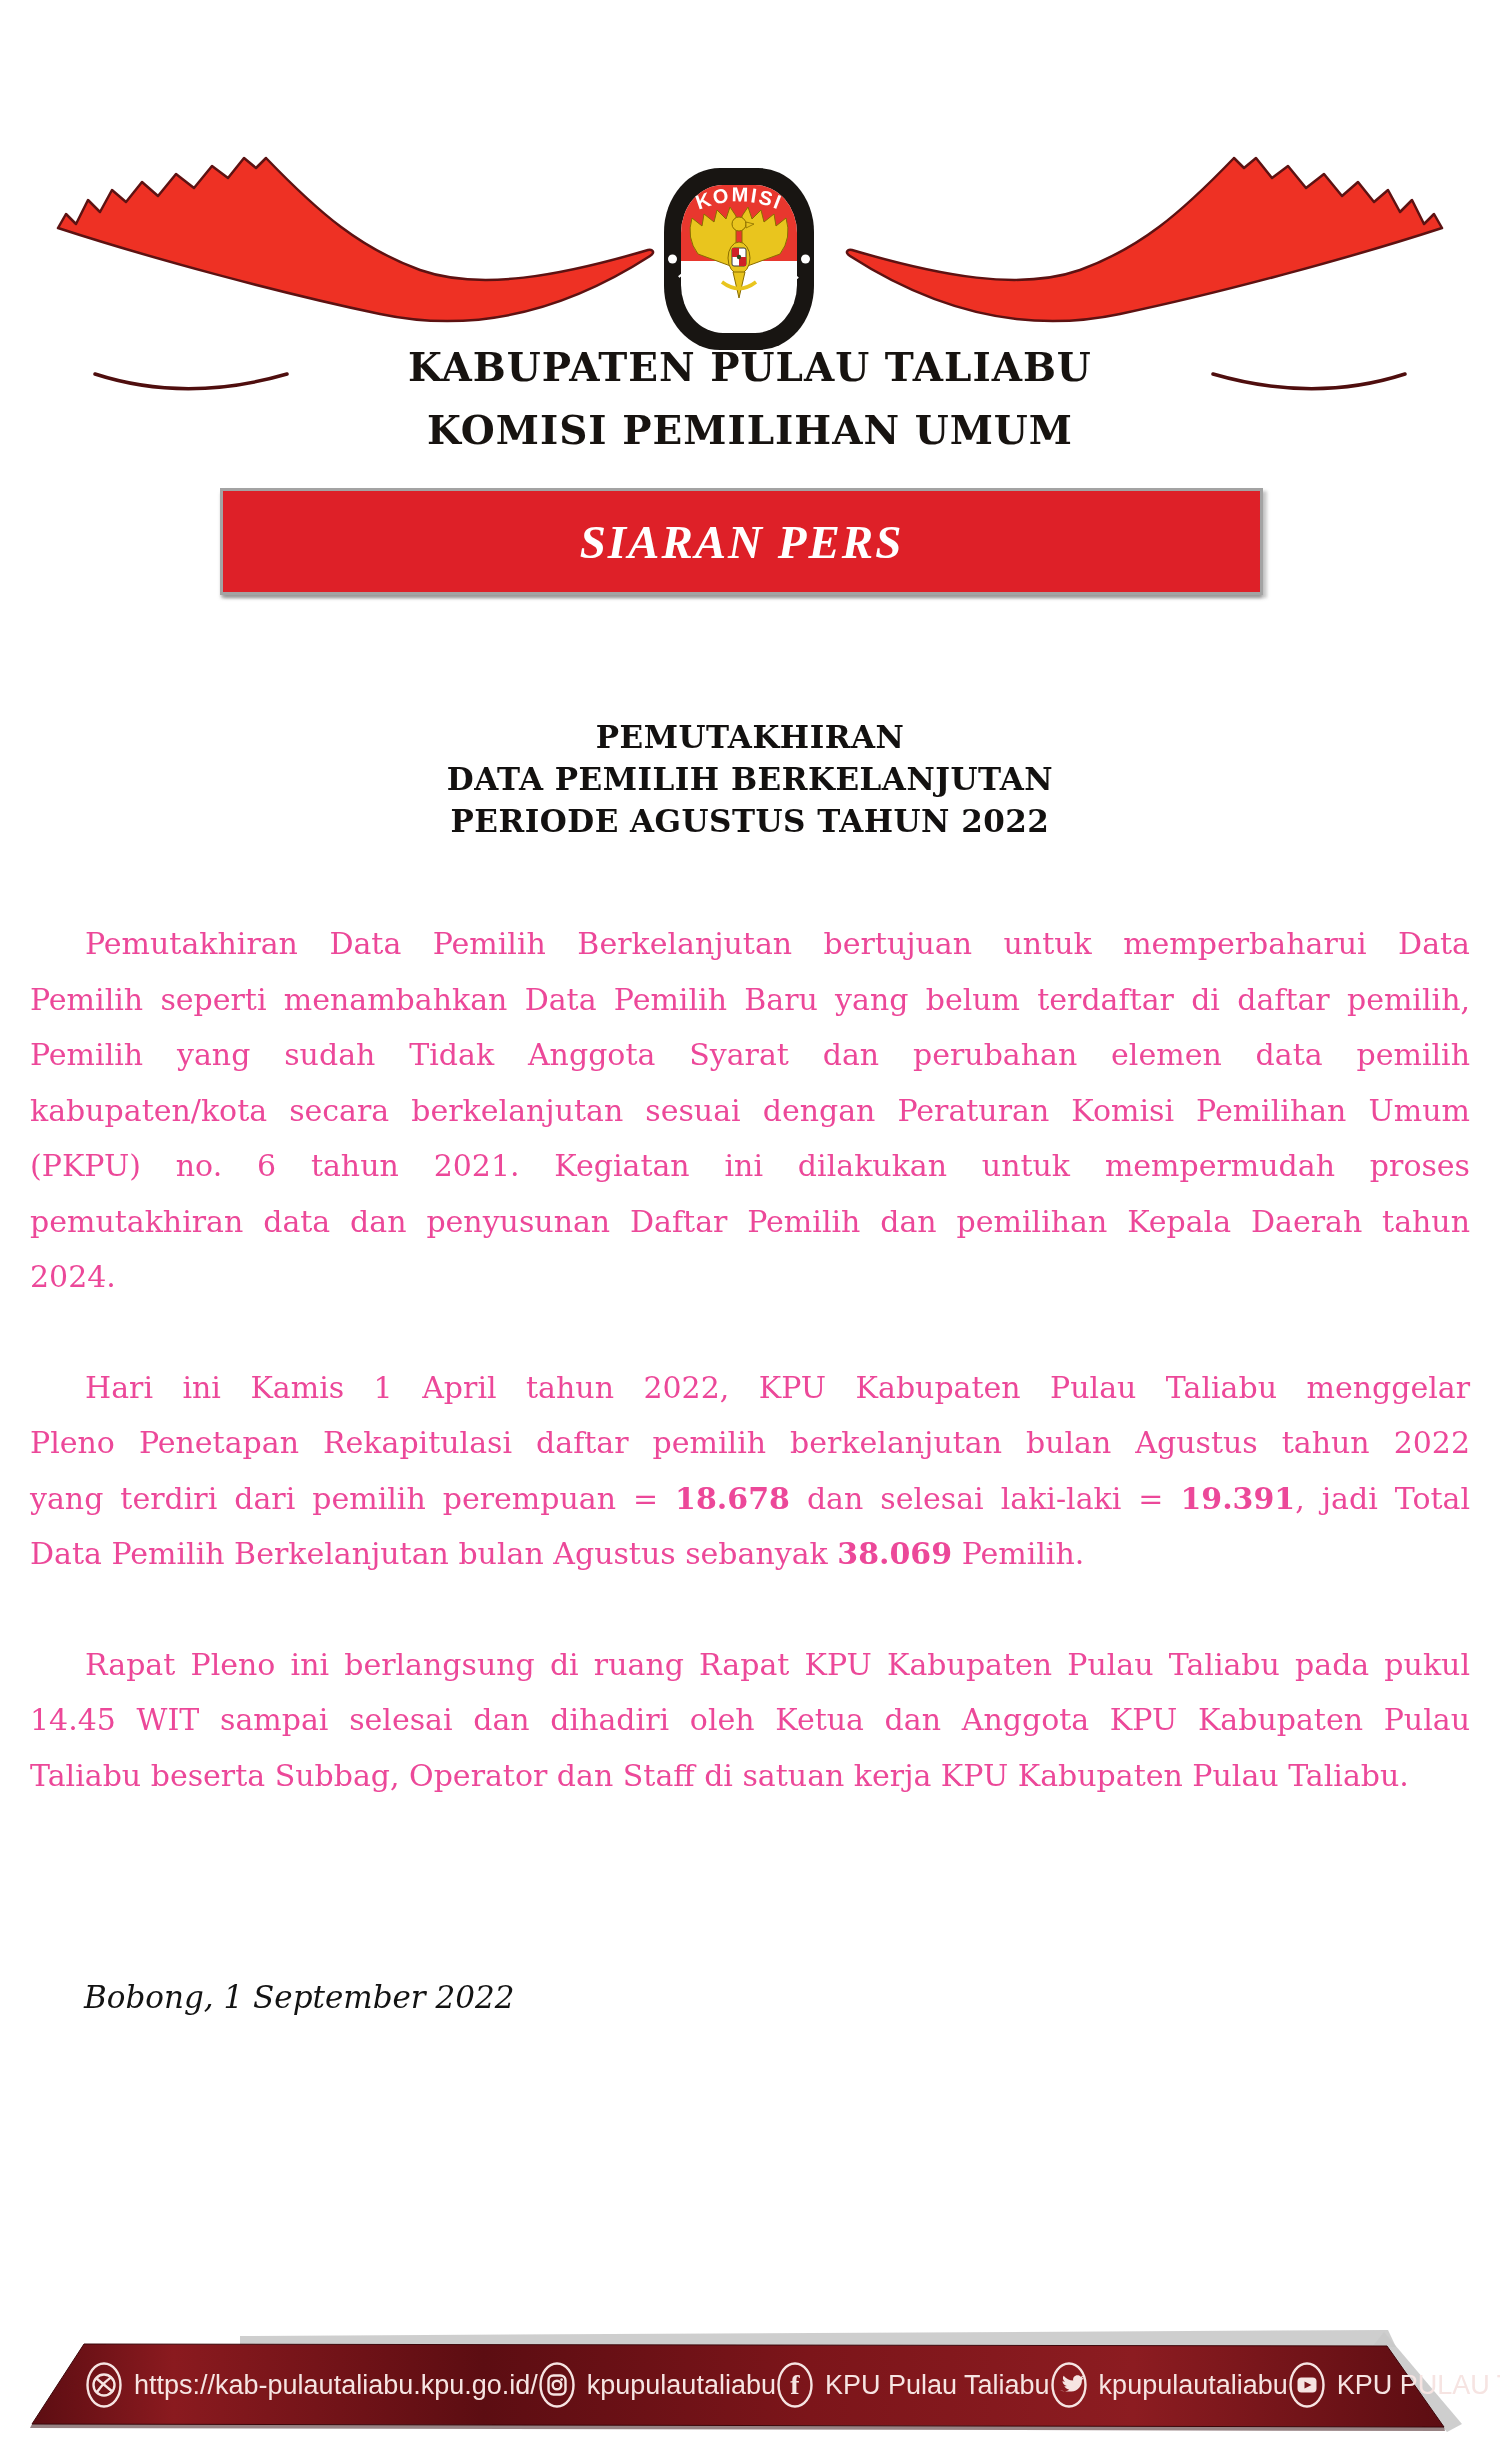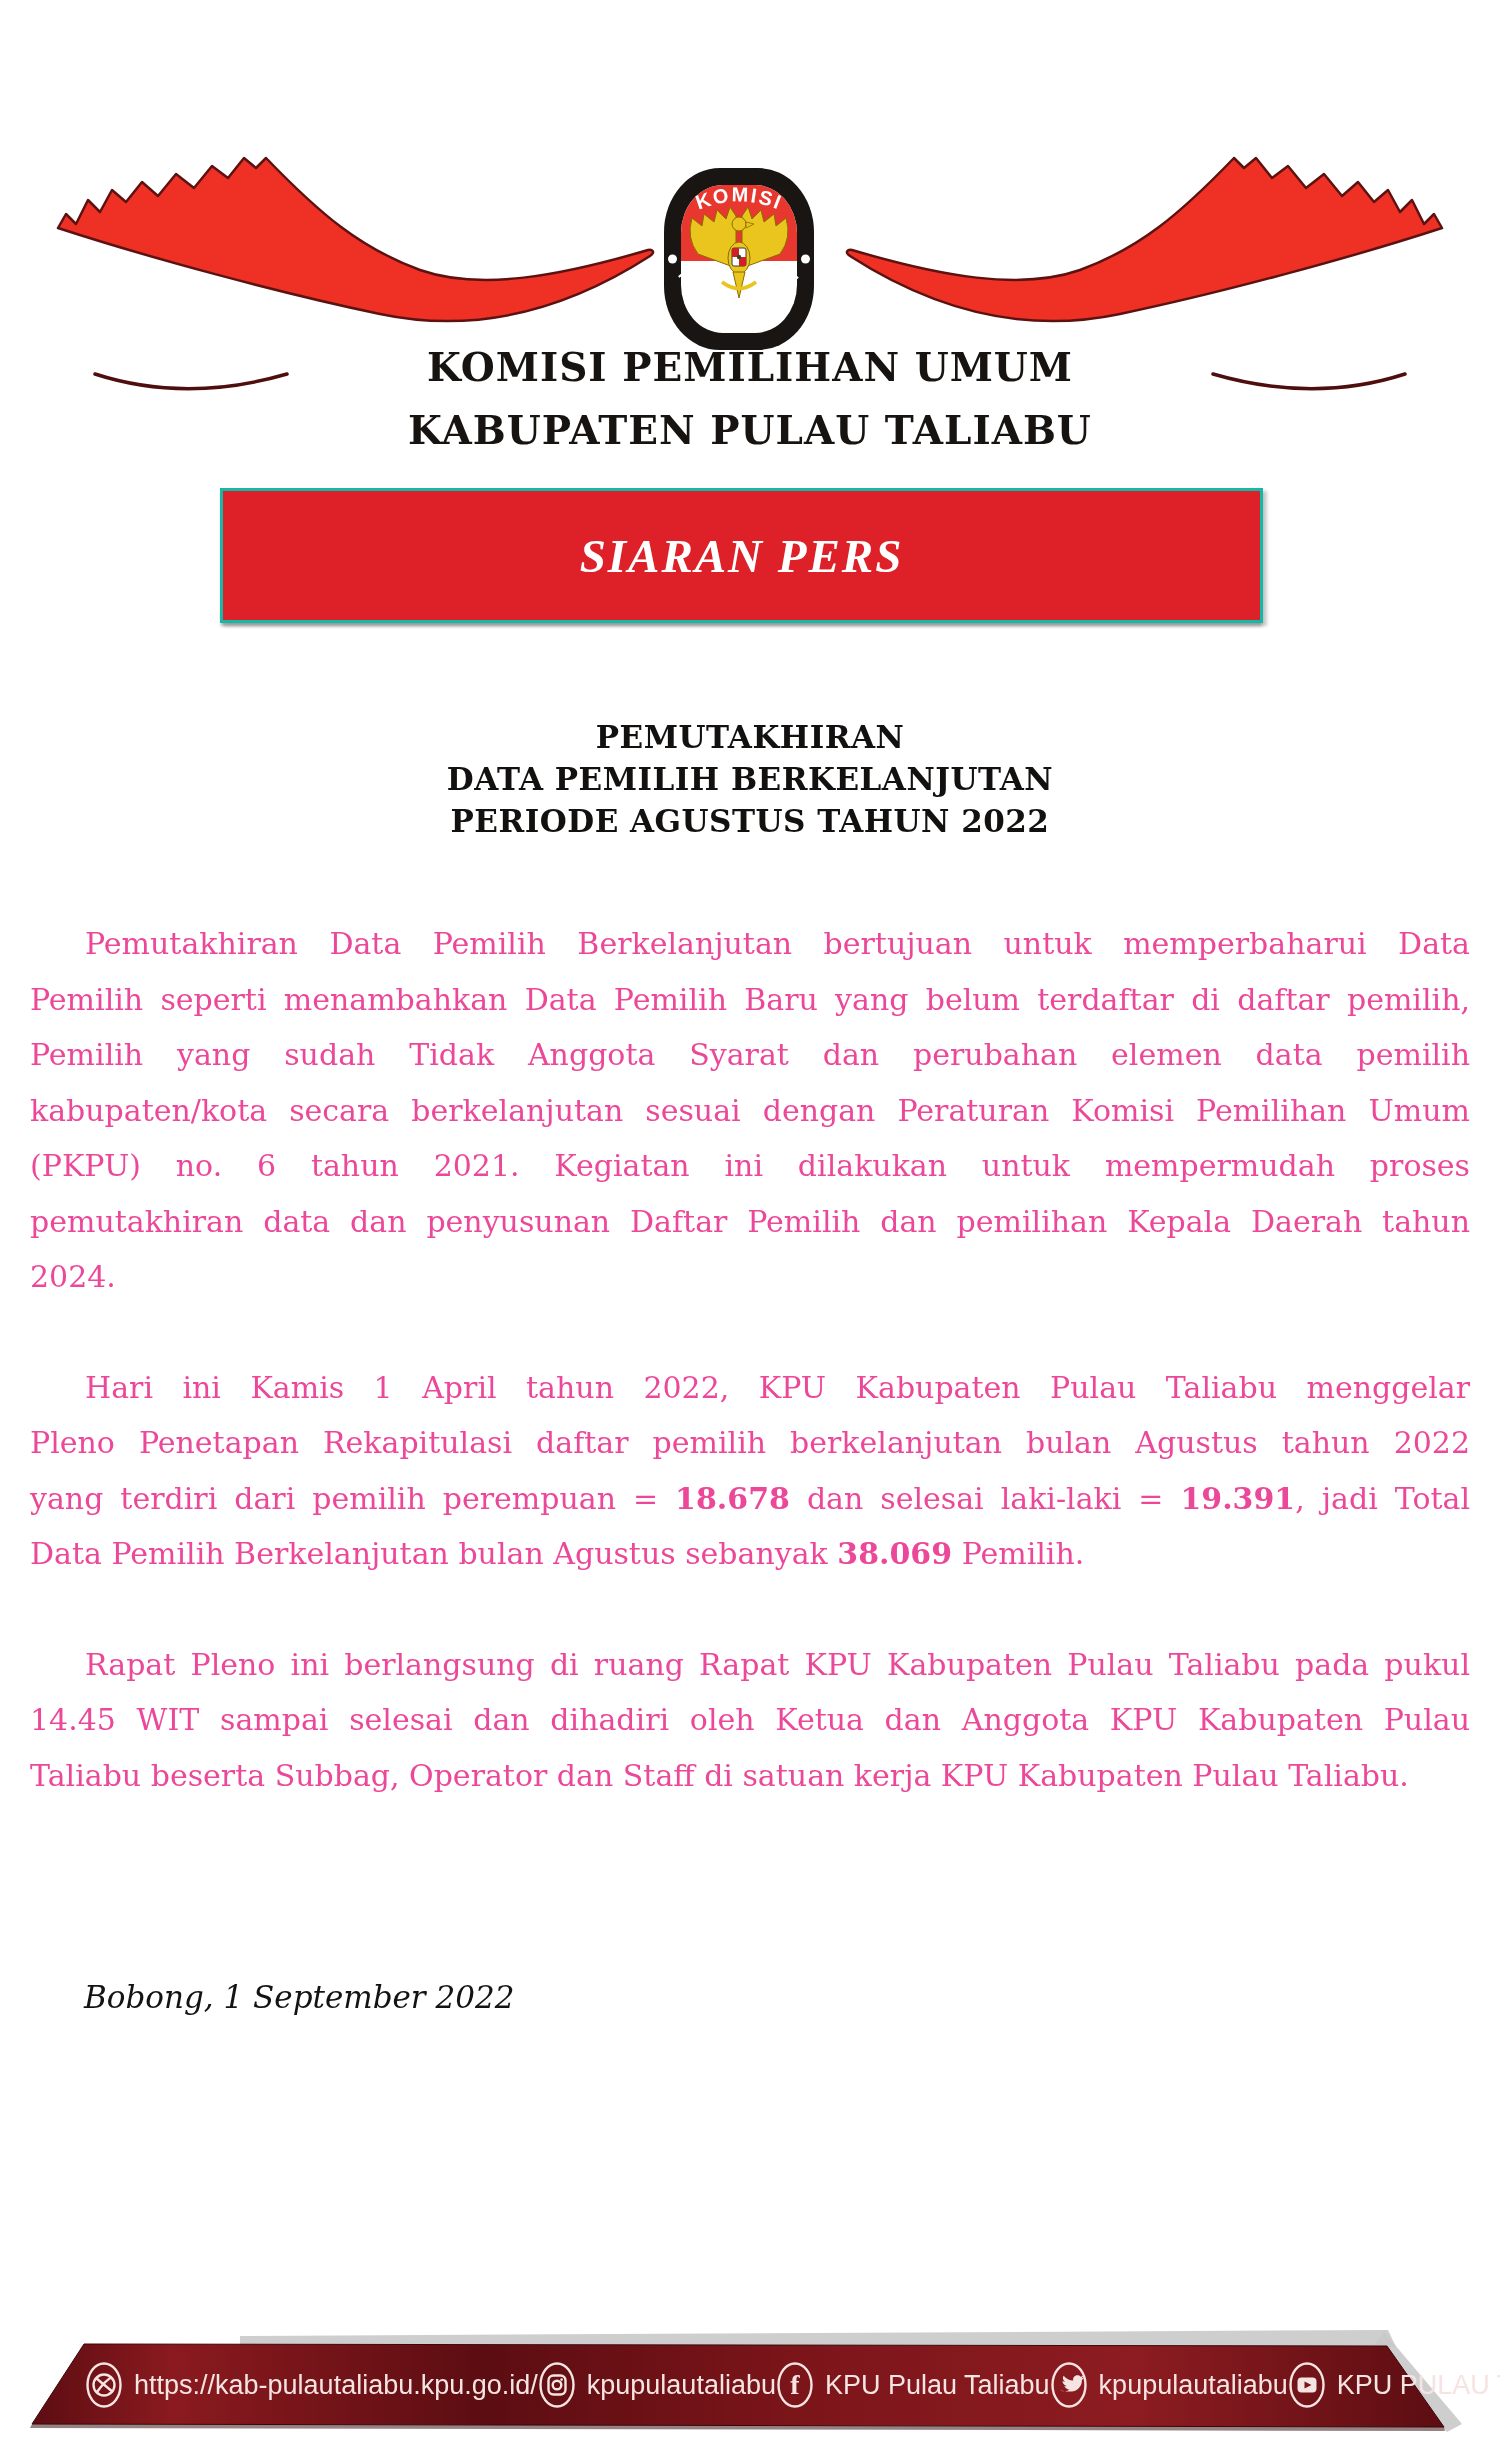--- a/index.html
+++ b/index.html
@@ -9,22 +9,22 @@
     font-family:"DejaVu Serif", serif;color:#161412;
   }
   svg{display:block;}
   .ribbons{position:absolute;left:0;top:128px;pointer-events:none;}
   .logo{position:absolute;left:662px;top:166px;width:154px;height:186px;}
   .org-title{
     position:absolute;left:30px;top:336px;width:1440px;text-align:center;
     font-weight:bold;font-size:39px;line-height:63px;letter-spacing:1px;color:#171310;
   }
   .banner{
-    position:absolute;left:220px;top:488px;width:1043px;height:135px;
-    background:#de2028;border:3px solid #14b8a6;box-sizing:border-box;
+    position:absolute;left:220px;top:488px;width:1043px;height:107px;
+    background:#de2028;border:3px solid #a3a3a3;box-sizing:border-box;
     display:flex;align-items:center;justify-content:center;
     box-shadow:0 4px 3px -1px rgba(110,110,110,.55), 4px 3px 3px rgba(130,130,130,.40);
   }
   .banner .label{
     font-family:"Liberation Serif", serif;font-style:italic;font-weight:bold;
     font-size:47px;color:#ffffff;letter-spacing:2px;
   }
   .subtitle{
     position:absolute;left:30px;top:716px;width:1440px;text-align:center;
     font-weight:bold;font-size:31px;line-height:42px;letter-spacing:.5px;color:#131110;
@@ -95,22 +95,22 @@
       <text font-family="Liberation Sans, sans-serif" font-size="20" font-weight="bold" fill="#ffffff" letter-spacing="2">
         <textPath href="#ka" startOffset="50%" text-anchor="middle"><tspan>KOMISI</tspan></textPath>
       </text>
       <text font-family="Liberation Sans, sans-serif" font-size="14.5" font-weight="bold" fill="#ffffff" letter-spacing="1.5">
         <textPath href="#kb" startOffset="50%" text-anchor="middle"><tspan>PEMILIHAN UMUM</tspan></textPath>
       </text>
     </svg>
   </div>
 
   <div class="org-title">
+    <div>KABUPATEN PULAU TALIABU</div>
     <div>KOMISI PEMILIHAN UMUM</div>
-    <div>KABUPATEN PULAU TALIABU</div>
   </div>
 
   <div class="banner">
     <span class="label">SIARAN PERS</span>
   </div>
 
   <div class="subtitle">
     <div>PEMUTAKHIRAN</div>
     <div>DATA PEMILIH BERKELANJUTAN</div>
     <div>PERIODE AGUSTUS TAHUN 2022</div>

